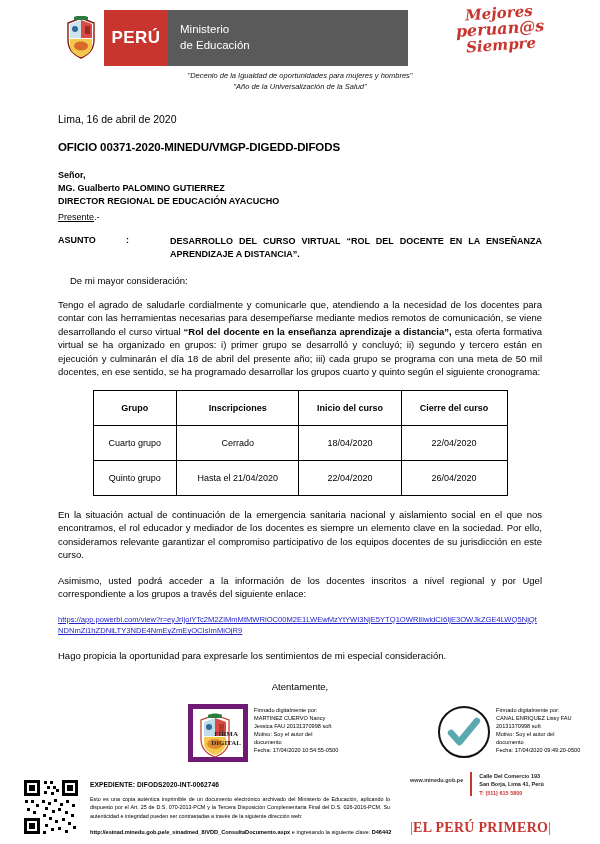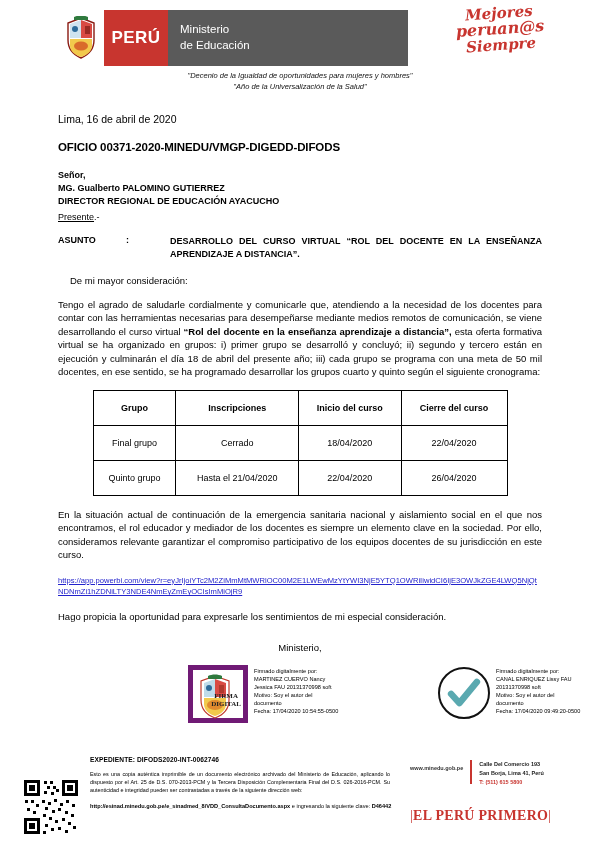--- a/index.html
+++ b/index.html
@@ -109,21 +109,21 @@
   }
   .check-circle {
     width:52px; height:52px; border-radius:50%; border:2px solid #111;
     flex:none; position:relative; margin-top:2px;
   }
   .sigtext { font-size:5.6px; line-height:1.45; padding-top:2px; }
   .sigtext div { white-space:nowrap; }
 
   
   .footer { position:absolute; left:0; bottom:0; width:600px; padding:0 22px 8px 22px; }
-  .footer-inner { display:flex; gap:10px; align-items:flex-start; }
+  .footer-inner { display:flex; gap:10px; align-items:flex-end; }
   .qr { width:58px; height:58px; flex:none; margin-top:22px; }
   .foot-mid { flex:1; padding-top:0; }
   .expediente { font-size:6.6px; font-weight:bold; letter-spacing:.1px; }
   .legal {
     margin-top:7px; font-size:5.4px; line-height:1.5; text-align:justify;
     width:300px;
   }
   .legal-link { margin-top:8px; font-size:5.6px; line-height:1.5; width:310px; }
   .legal-link b { font-weight:bold; }
 
@@ -205,44 +205,45 @@
     <thead>
       <tr>
         <th>Grupo</th>
         <th>Inscripciones</th>
         <th>Inicio del curso</th>
         <th>Cierre del curso</th>
       </tr>
     </thead>
     <tbody>
       <tr>
-        <td>Final grupo</td>
+        <td>Cuarto grupo</td>
         <td>Cerrado</td>
         <td>18/04/2020</td>
         <td>22/04/2020</td>
       </tr>
       <tr>
         <td>Quinto grupo</td>
         <td>Hasta el 21/04/2020</td>
         <td>22/04/2020</td>
         <td>26/04/2020</td>
       </tr>
     </tbody>
   </table>
 
   <p class="body-par">En la situación actual de continuación de la  emergencia sanitaria nacional y aislamiento social en el que nos encontramos, el rol educador y mediador de los docentes es siempre un elemento clave en la sociedad.  Por ello, consideramos relevante garantizar el compromiso participativo de los equipos docentes de su jurisdicción en este curso.</p>
 
+  <p class="body-par">Asimismo, usted podrá acceder a la información de los docentes inscritos a nivel regional y por Ugel correspondiente a los grupos a través del siguiente enlace:</p>
 
   <div class="linkline">
     <a href="#">https://app.powerbi.com/view?r=eyJrIjoiYTc2M2ZiMmMtMWRlOC00M2E1LWEwMzYtYWI3NjE5YTQ1OWRiIiwidCI6IjE3OWJkZGE4LWQ5NjQtNDNmZi1hZDNiLTY3NDE4NmEyZmEyOCIsImMiOjR9</a>
   </div>
 
   <p class="body-par">Hago propicia la oportunidad para expresarle los sentimientos de mi especial consideración.</p>
 
-  <div class="atentamente">Ministerio,</div>
+  <div class="atentamente">Atentamente,</div>
 
   <div class="sigrow">
 
     <div class="sigblock sig-left">
       <div class="firma-img">
         <svg class="firma-shield" viewBox="0 0 36 46">
           <path d="M18 2 L32 7 L32 26 C32 35 26 41 18 44 C10 41 4 35 4 26 L4 7 Z" fill="#fff" stroke="#c0392b" stroke-width="1.2"></path>
           <path d="M18 5 L18 23 L7 23 L7 9 Z" fill="#bfdcea"></path>
           <path d="M18 5 L29 9 L29 23 L18 23 Z" fill="#d94b44"></path>
           <path d="M7 24 L29 24 L29 30 C29 36 24 40 18 42 C12 40 7 36 7 30 Z" fill="#f2c94c"></path>

